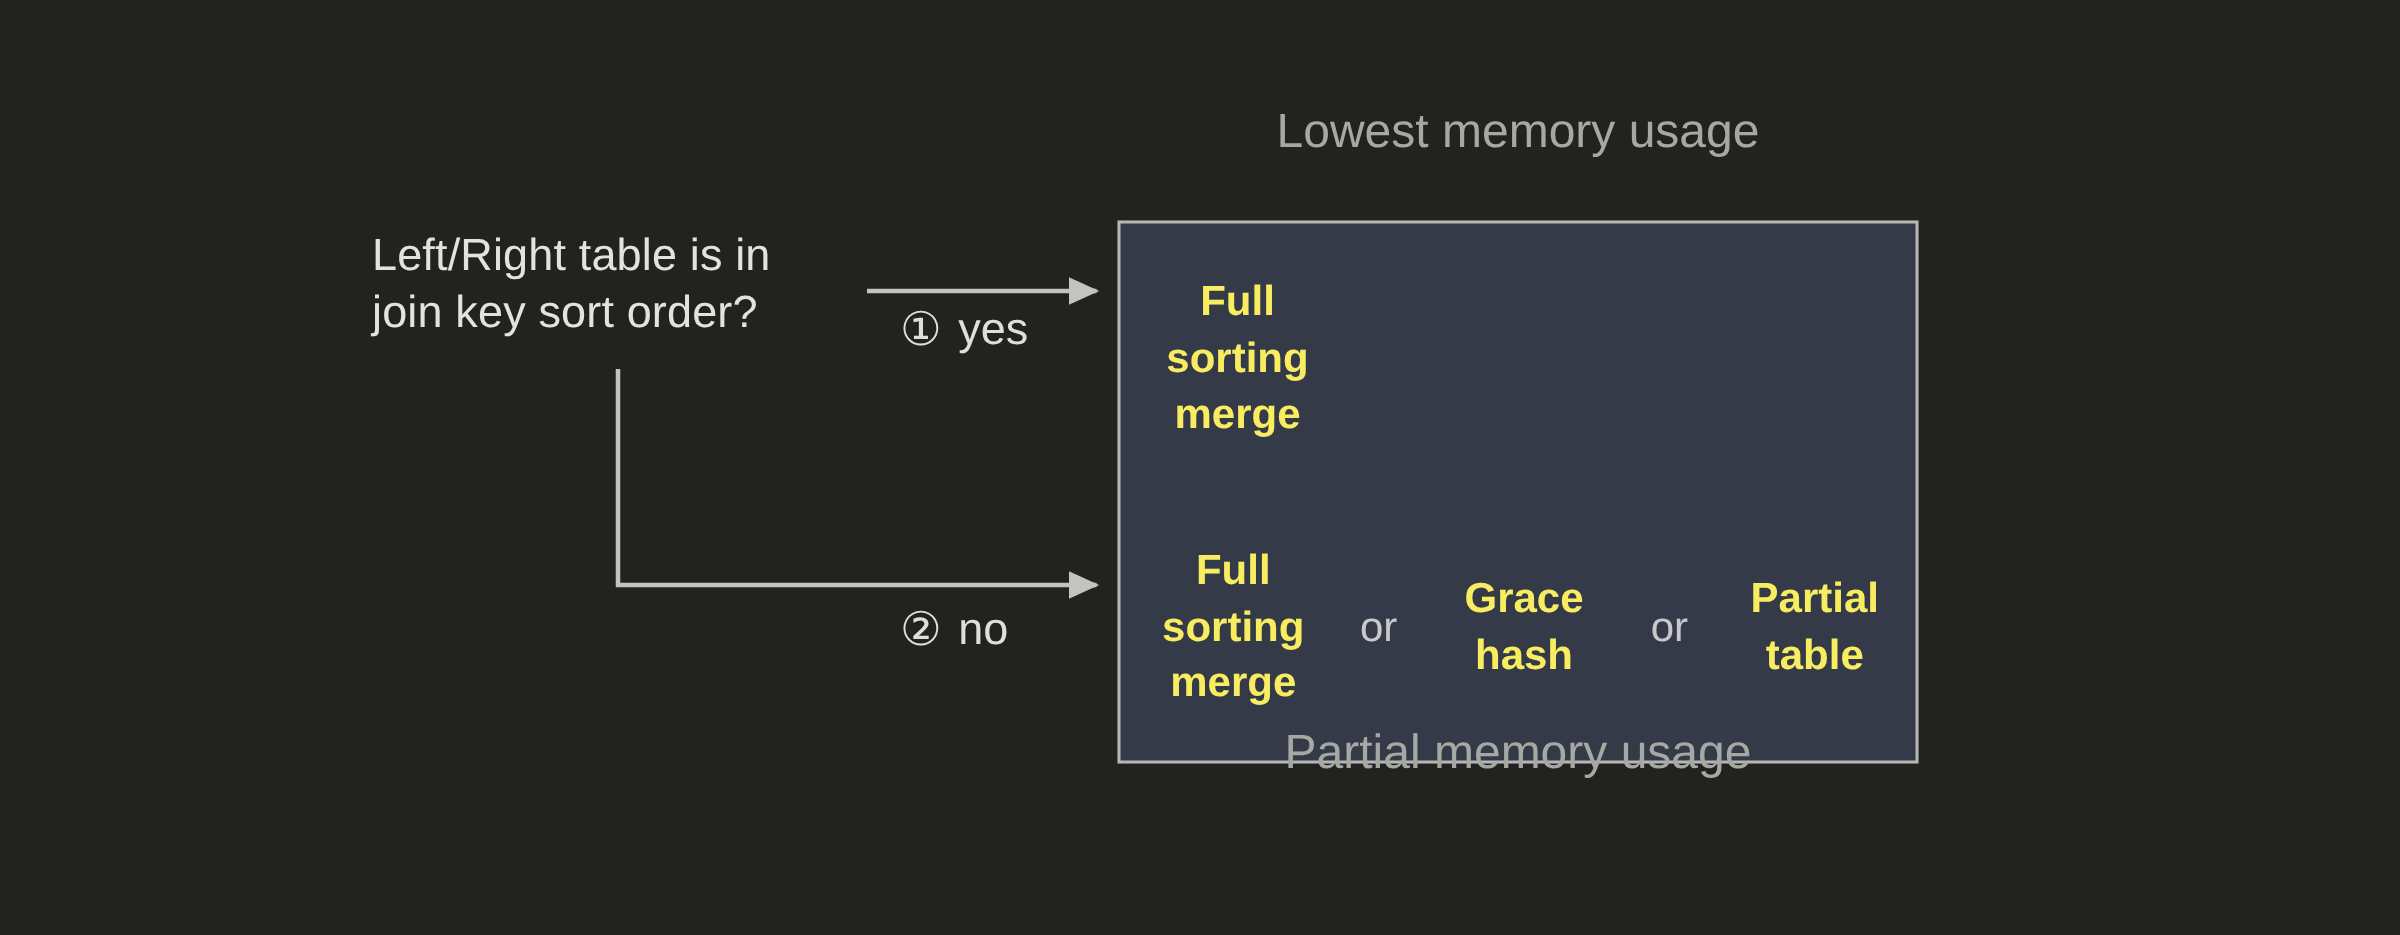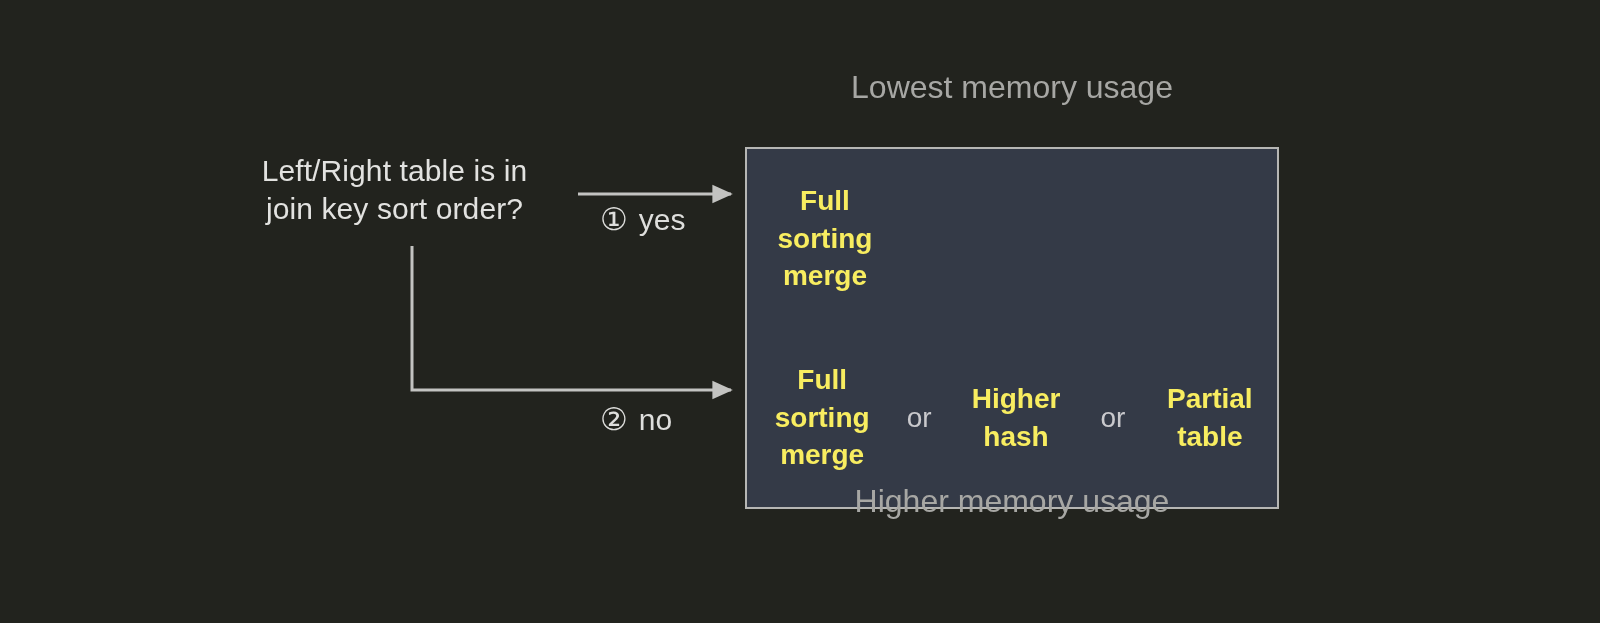--- a/index.html
+++ b/index.html
@@ -27,24 +27,24 @@
     left: 0;
     top: 0;
     width: 1600px;
     height: 623px;
     pointer-events: none;
   }
 
   
   .question {
     position: absolute;
-    left: 222px;
+    left: 248px;
     top: 152px;
     width: 345px;
-    text-align: center;
+    text-align: left;
     color: #e2e2e0;
     font-size: 30px;
     line-height: 1.28;
     letter-spacing: .1px;
     white-space: pre-line;
   }
 
   
   .branch-label {
     position: absolute;
@@ -159,24 +159,24 @@
       <div class="option">Full
 sorting
 merge</div>
     </div>
 
     <div class="result-row" id="row-unsorted">
       <div class="option">Full
 sorting
 merge</div>
       <div class="sep">or</div>
-      <div class="option">Higher
+      <div class="option">Grace
 hash</div>
       <div class="sep">or</div>
       <div class="option">Partial
 table</div>
     </div>
 
   </div>
 
-  <div class="caption" id="caption-bottom">Higher memory usage</div>
+  <div class="caption" id="caption-bottom">Partial memory usage</div>
 
 </div>
 
 </body></html>

